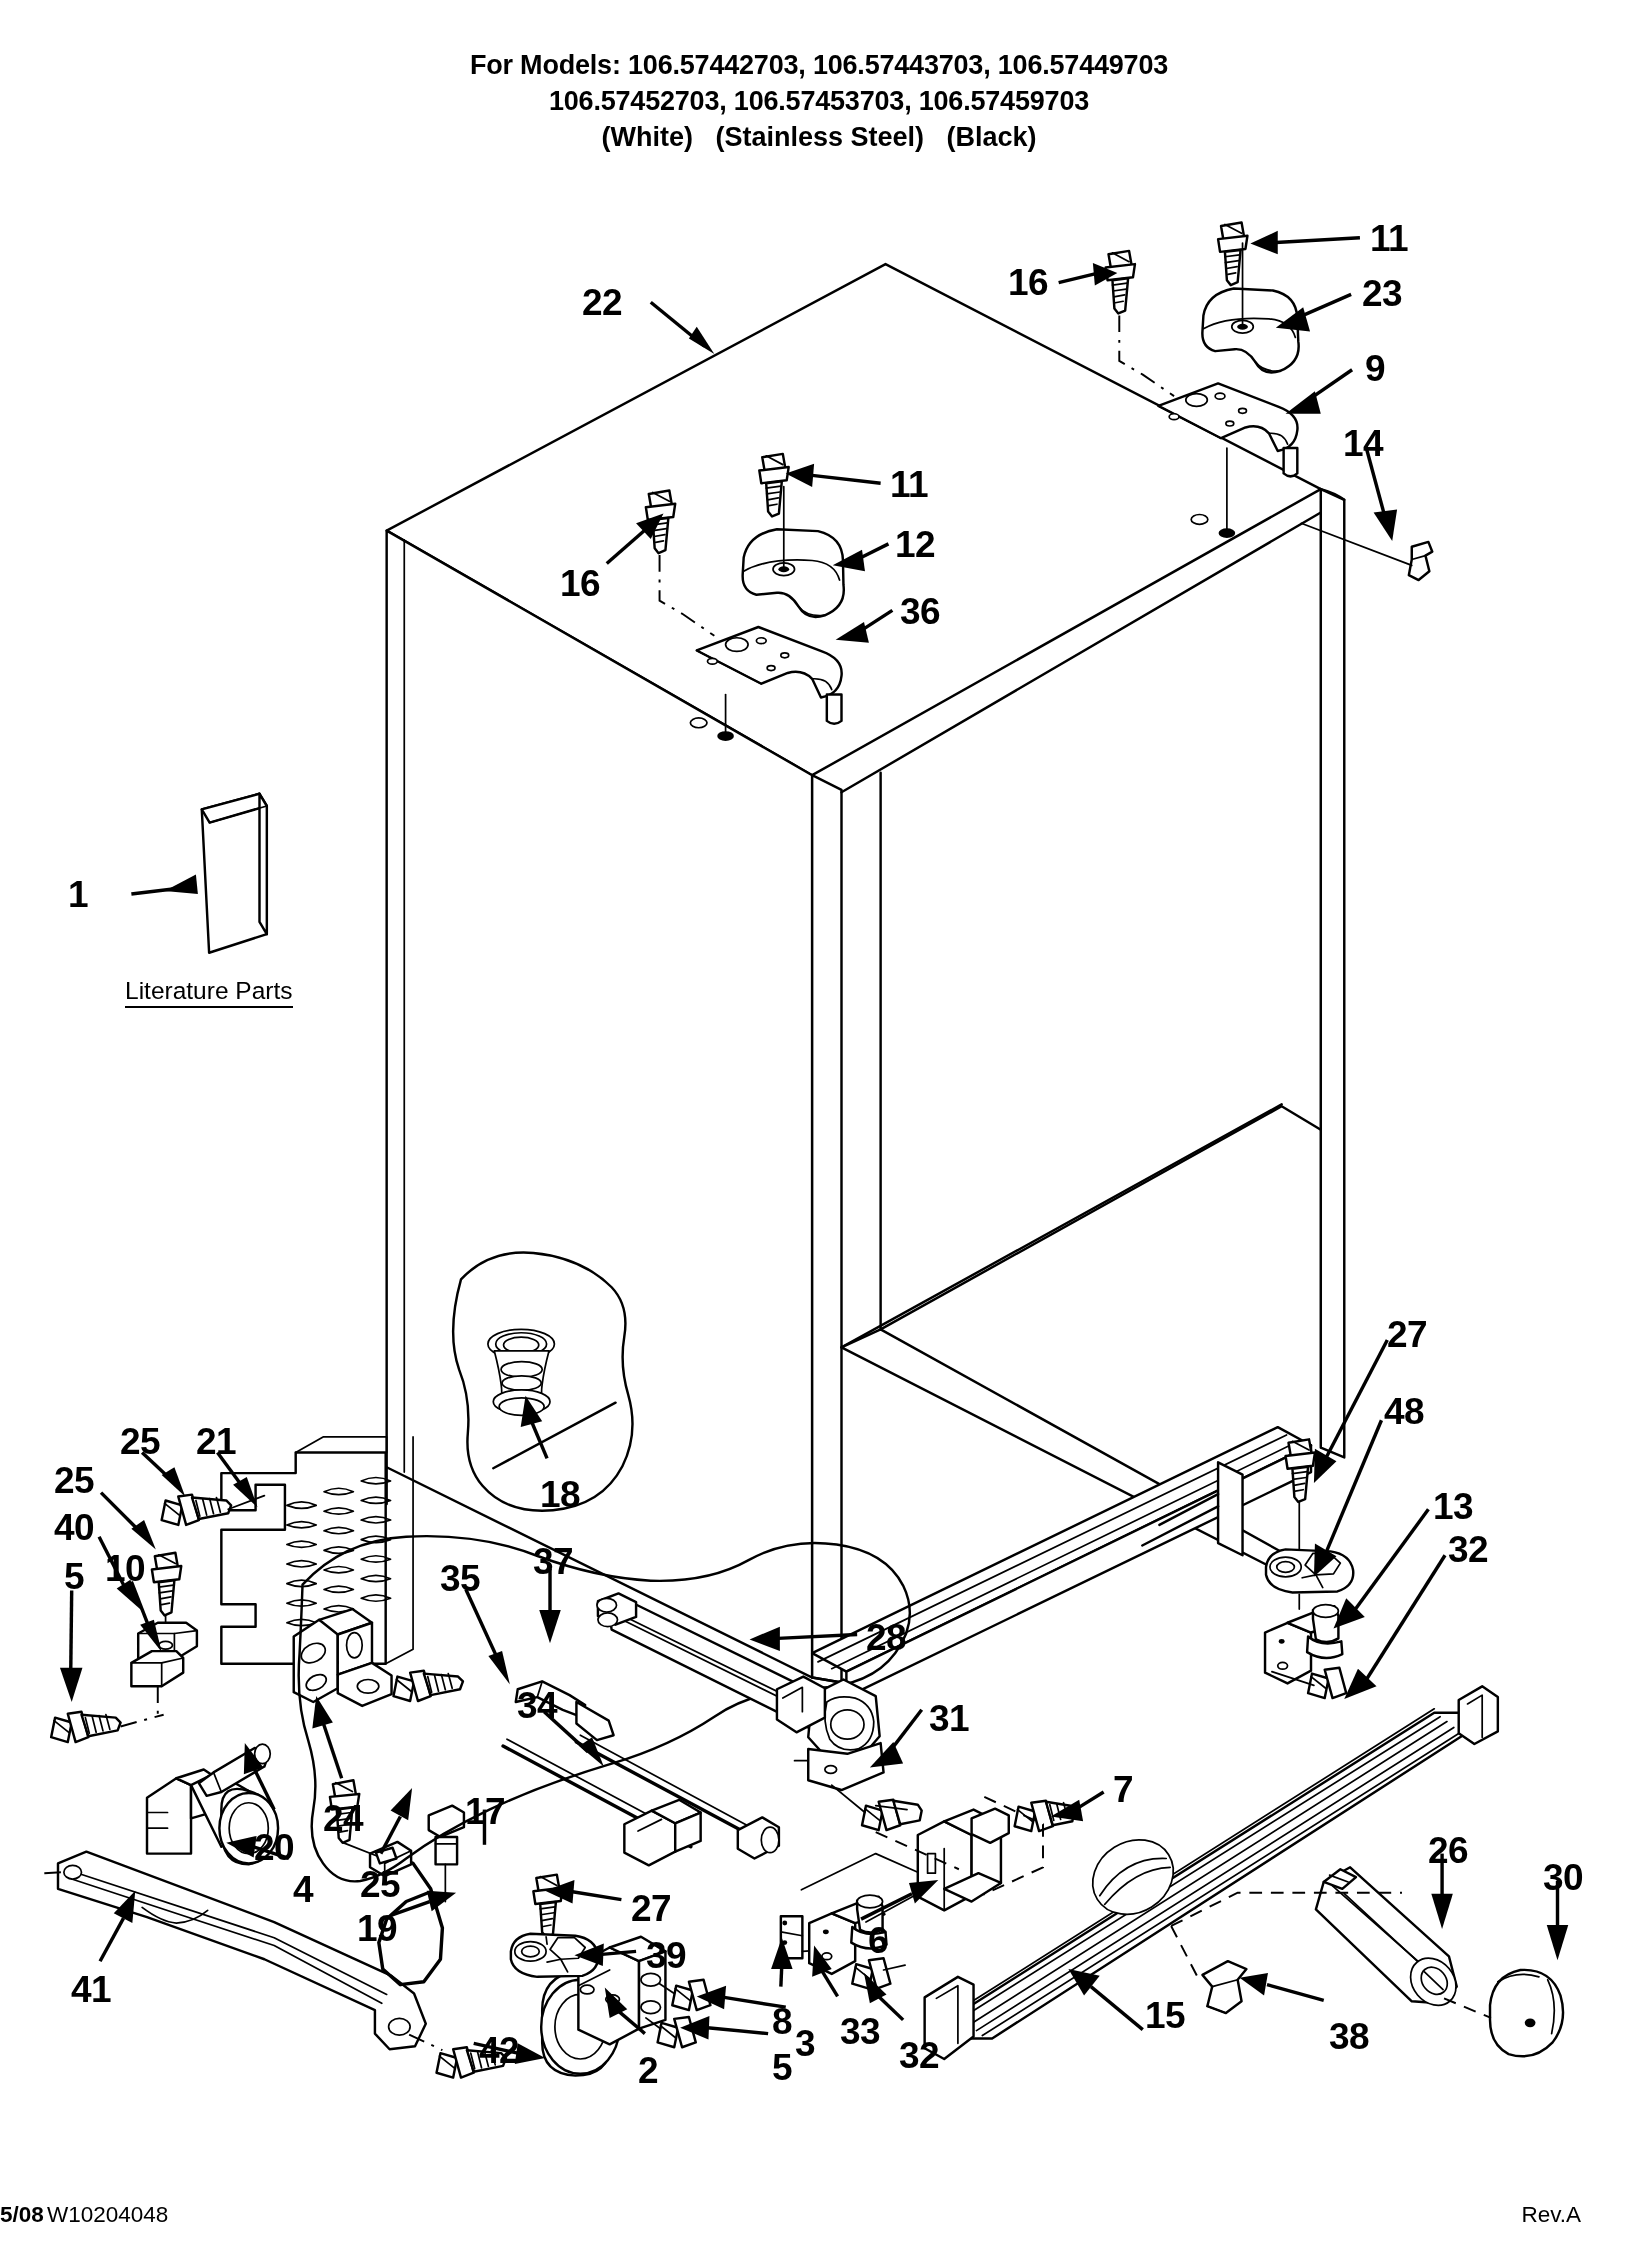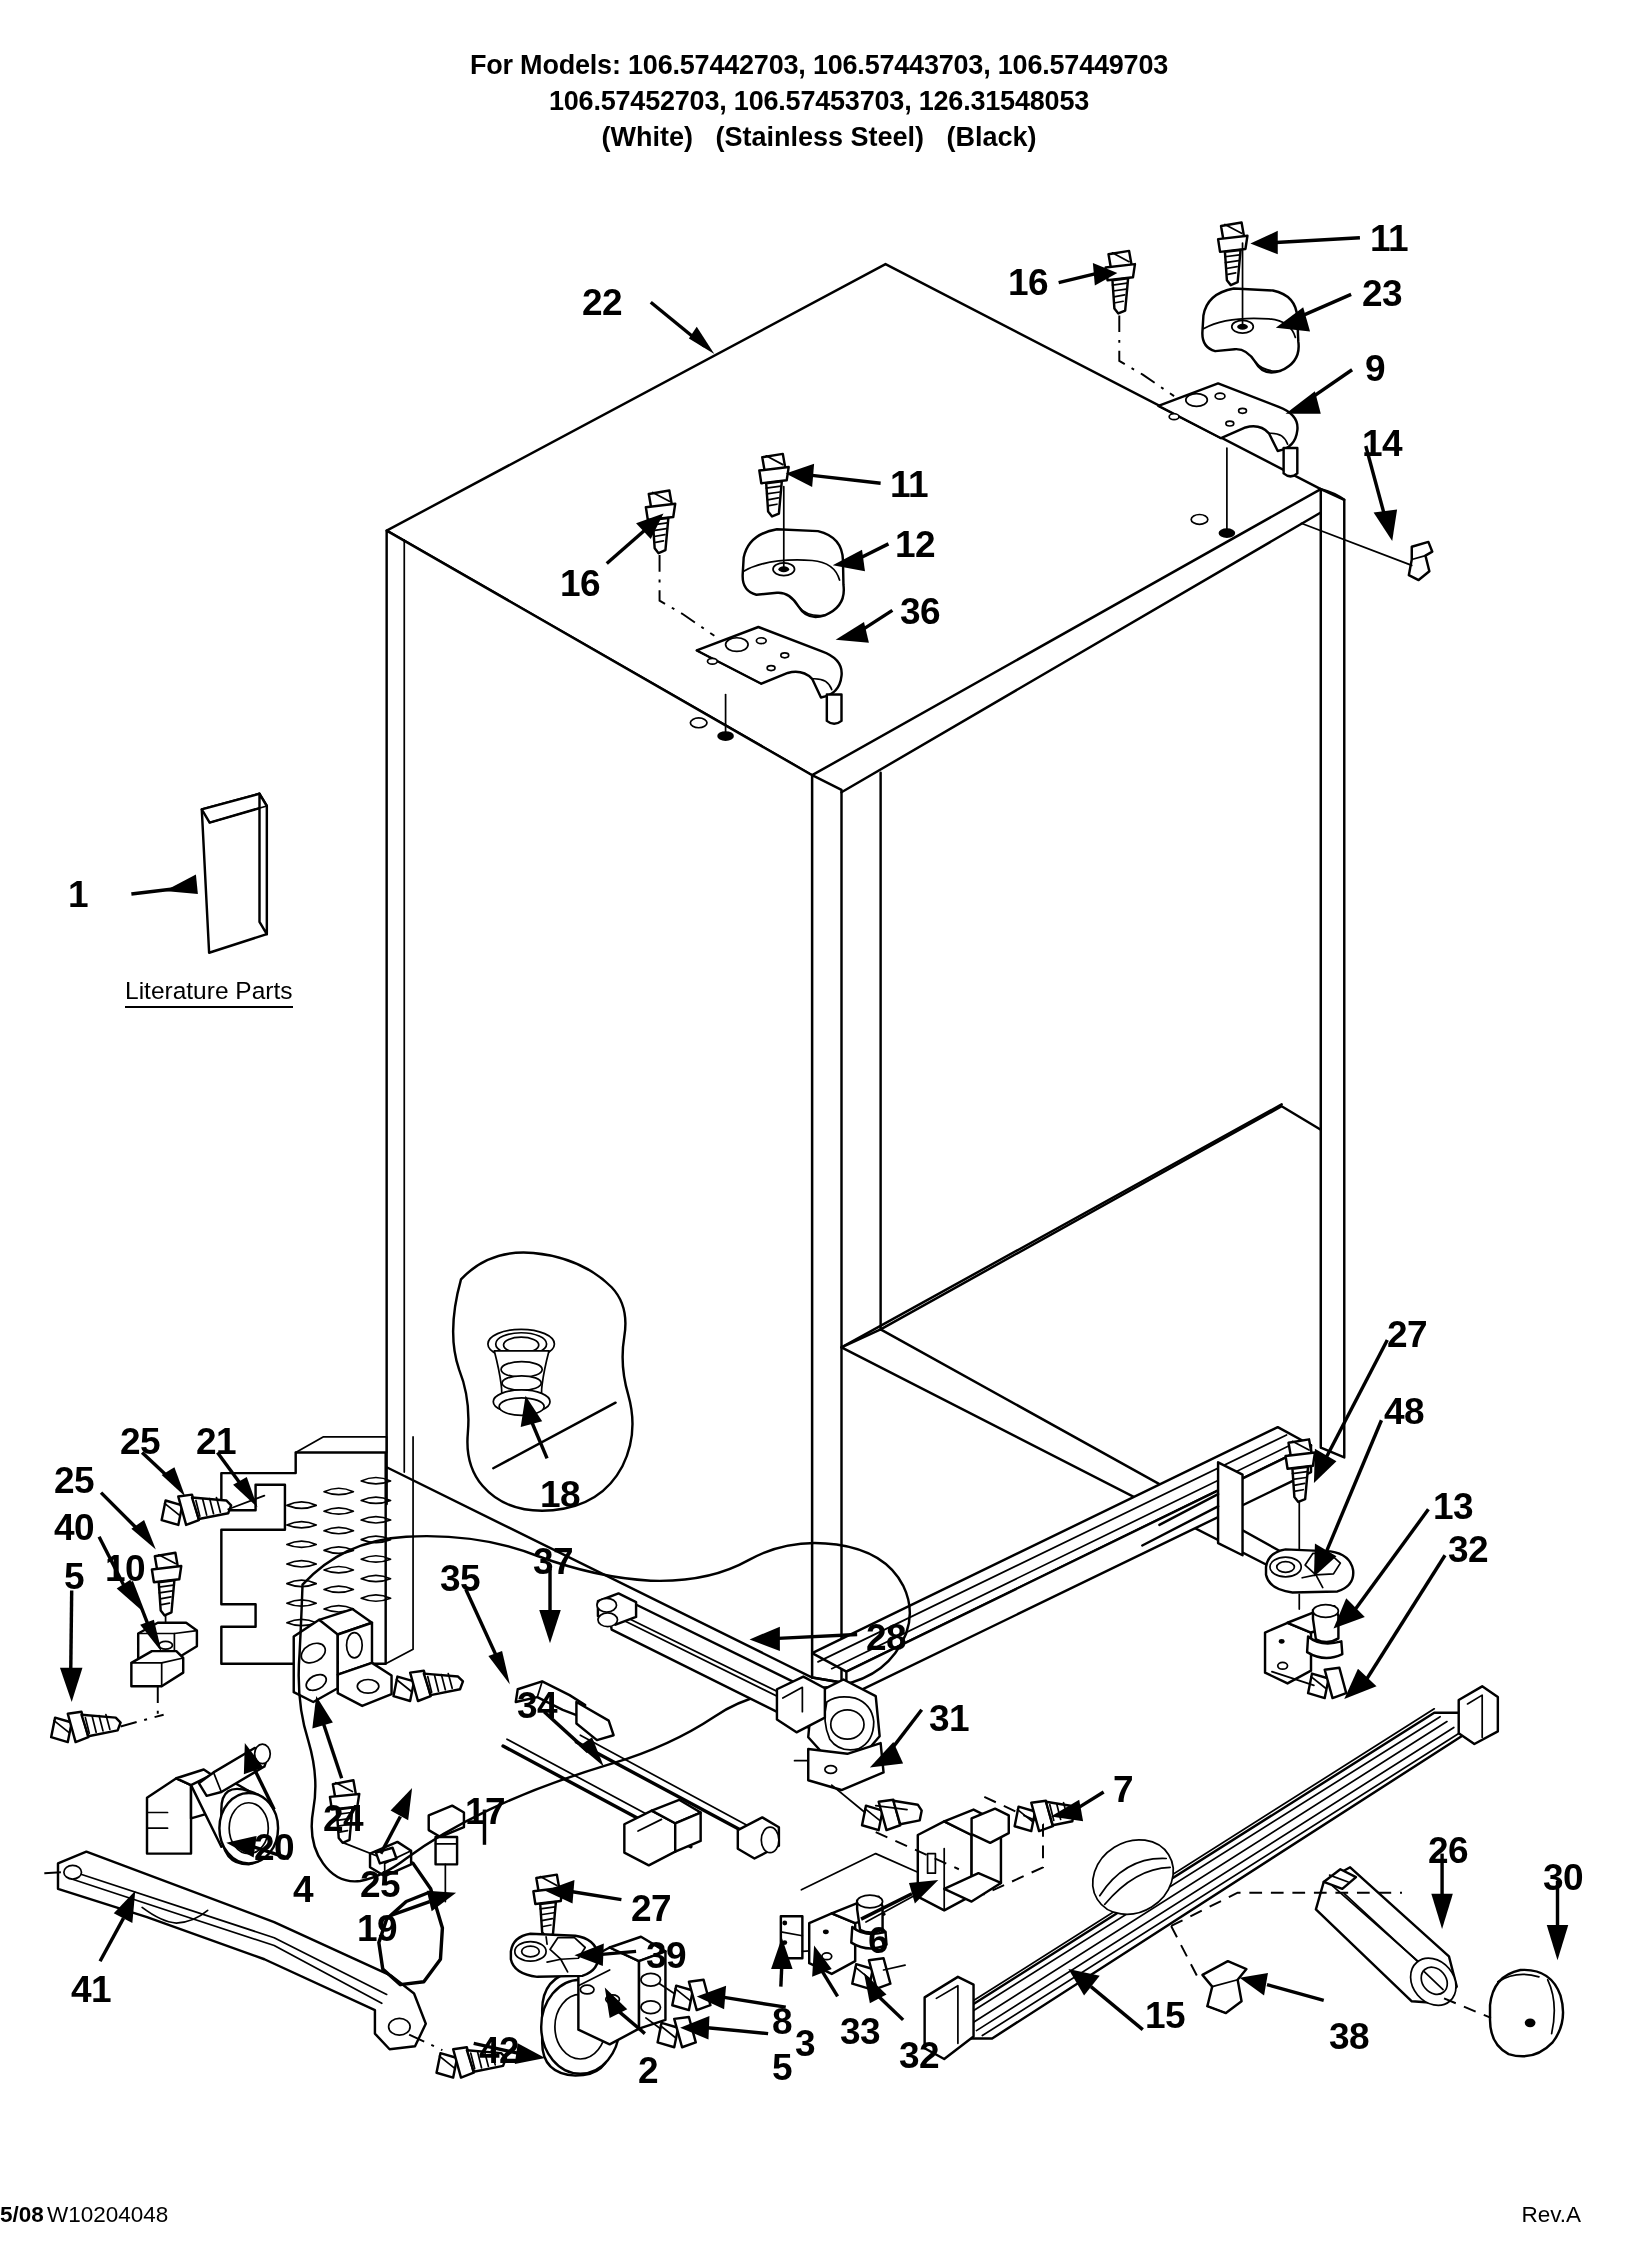--- a/index.html
+++ b/index.html
@@ -87,21 +87,21 @@
   #art .dashdot { fill: none; stroke: #000; stroke-width: 4; stroke-dasharray: 34 16 6 16; }
   #art .leader { fill: none; stroke: #000; stroke-width: 7; stroke-linecap: butt; }
 </style>
 </head>
 <body>
 
 <div id="sheet">
 
   <div class="header">
     <span class="hline">For Models: 106.57442703, 106.57443703, 106.57449703</span>
-    <span class="hline">106.57452703, 106.57453703, 126.31548053</span>
+    <span class="hline">106.57452703, 106.57453703, 106.57459703</span>
     <span class="hline variants"><span>(White)</span><span class="var-gap"></span><span>(Stainless Steel)</span><span class="var-gap"></span><span>(Black)</span></span>
   </div>
 
   <svg id="art" viewBox="0 0 3348 4623">
 
     <g>
       <path class="fillw" d="M412 1655 L530 1623 L545 1910 L427 1948 Z"></path>
       <path class="fillw" d="M412 1655 L530 1623 L545 1648 L428 1682 Z"></path>
       <path class="fillw" d="M530 1623 L545 1648 L545 1910 L530 1885 Z"></path>
       <path class="ln-thin" d="M428 1682 L545 1648"></path>
@@ -775,21 +775,21 @@
     </g>
   </svg>
 
   <div id="callout-layer">
       <div class="callout" style="left: 68px; top: 876px;">1</div>
       <div class="callout" style="left: 582px; top: 284px;">22</div>
       <div class="callout" style="left: 1008px; top: 264px;">16</div>
       <div class="callout" style="left: 1370px; top: 220px;">11</div>
       <div class="callout" style="left: 1362px; top: 275px;">23</div>
       <div class="callout" style="left: 1365px; top: 350px;">9</div>
-      <div class="callout" style="left: 1343px; top: 425px; margin-left: 19px;">14</div>
+      <div class="callout" style="left: 1343px; top: 425px;">14</div>
       <div class="callout" style="left: 890px; top: 466px;">11</div>
       <div class="callout" style="left: 895px; top: 526px;">12</div>
       <div class="callout" style="left: 560px; top: 565px;">16</div>
       <div class="callout" style="left: 900px; top: 593px;">36</div>
       <div class="callout" style="left: 1387px; top: 1316px;">27</div>
       <div class="callout" style="left: 1384px; top: 1393px;">48</div>
       <div class="callout" style="left: 1433px; top: 1488px;">13</div>
       <div class="callout" style="left: 1448px; top: 1531px;">32</div>
       <div class="callout" style="left: 120px; top: 1423px;">25</div>
       <div class="callout" style="left: 196px; top: 1423px;">21</div>

